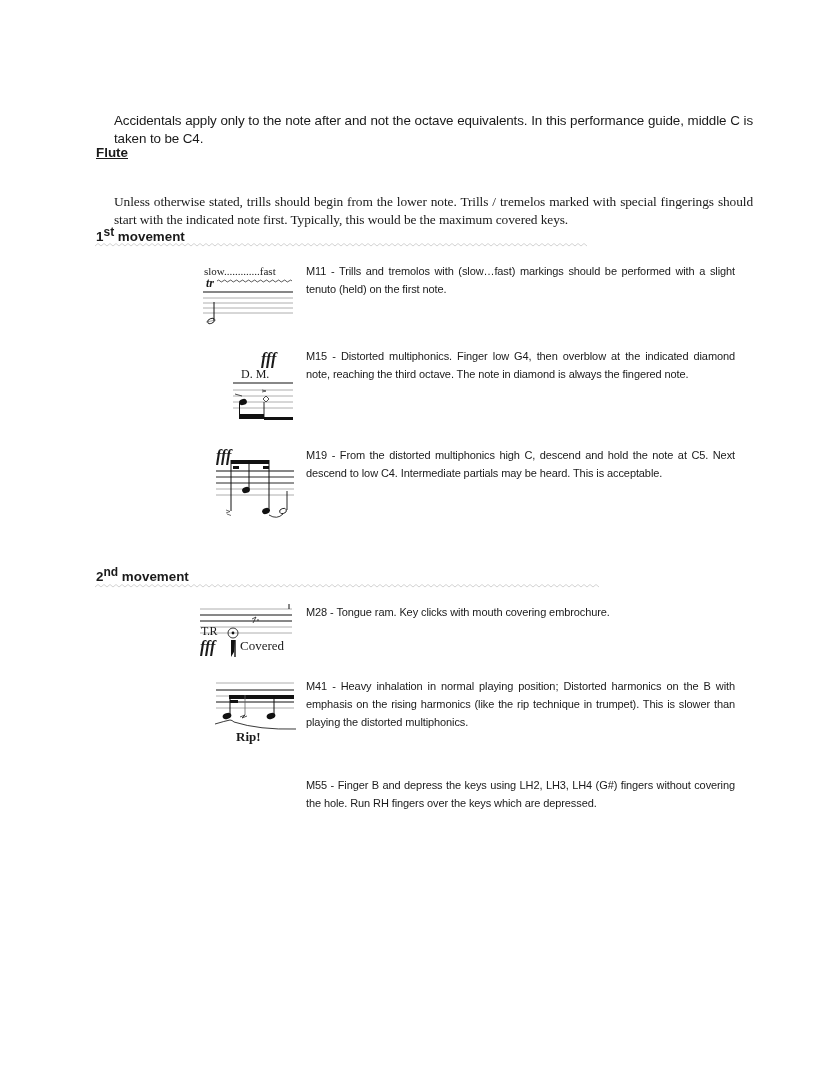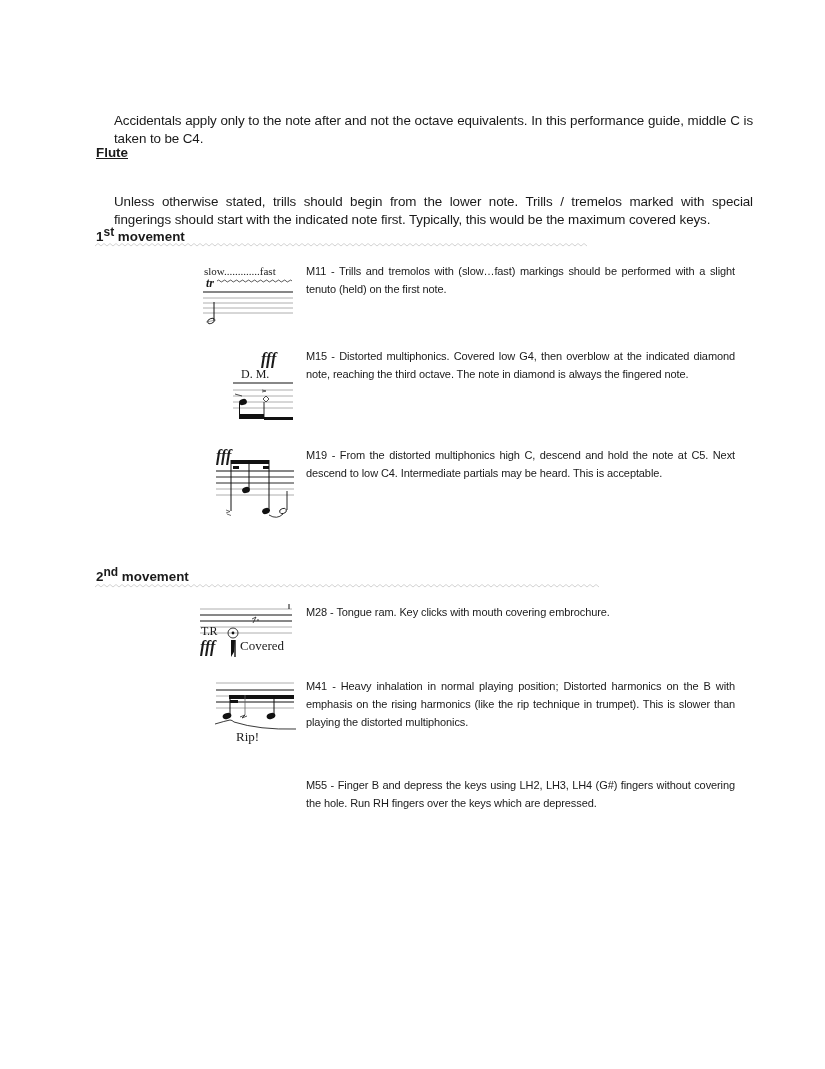--- a/index.html
+++ b/index.html
@@ -20,21 +20,21 @@
   </style>
 </head>
 <body>
 
 <div class="page">
 
   <p class="para" style="top:94px;">Accidentals apply only to the note after and not the octave equivalents. In this performance guide, middle C is taken to be C4.</p>
 
   <p class="heading-u" style="top:145px;">Flute</p>
 
-  <p class="para" style="top:175px;">Unless otherwise stated, trills should begin from the lower note. Trills / tremelos marked with special fingerings should start with the indicated note first. Typically, this would be the maximum covered keys.</p>
+  <p class="para" style="top:175px;font-family:Liberation Serif, serif;">Unless otherwise stated, trills should begin from the lower note. Trills / tremelos marked with special fingerings should start with the indicated note first. Typically, this would be the maximum covered keys.</p>
 
   <p class="mv-head" style="top:225px;">
     <span>1</span><sup>st</sup>
     <span>movement</span>
   </p>
   <svg class="wavy" style="top:243px;" viewBox="0 0 642 6" preserveAspectRatio="none">
     <path d="M0 3 l3 -2.5 l3 2.5 l3 -2.5 l3 2.5 l3 -2.5 l3 2.5 l3 -2.5 l3 2.5 l3 -2.5 l3 2.5 l3 -2.5 l3 2.5 l3 -2.5 l3 2.5 l3 -2.5 l3 2.5 l3 -2.5 l3 2.5 l3 -2.5 l3 2.5 l3 -2.5 l3 2.5 l3 -2.5 l3 2.5 l3 -2.5 l3 2.5 l3 -2.5 l3 2.5 l3 -2.5 l3 2.5 l3 -2.5 l3 2.5 l3 -2.5 l3 2.5 l3 -2.5 l3 2.5 l3 -2.5 l3 2.5 l3 -2.5 l3 2.5 l3 -2.5 l3 2.5 l3 -2.5 l3 2.5 l3 -2.5 l3 2.5 l3 -2.5 l3 2.5 l3 -2.5 l3 2.5 l3 -2.5 l3 2.5 l3 -2.5 l3 2.5 l3 -2.5 l3 2.5 l3 -2.5 l3 2.5 l3 -2.5 l3 2.5 l3 -2.5 l3 2.5 l3 -2.5 l3 2.5 l3 -2.5 l3 2.5 l3 -2.5 l3 2.5 l3 -2.5 l3 2.5 l3 -2.5 l3 2.5 l3 -2.5 l3 2.5 l3 -2.5 l3 2.5 l3 -2.5 l3 2.5 l3 -2.5 l3 2.5 l3 -2.5 l3 2.5 l3 -2.5 l3 2.5 l3 -2.5 l3 2.5 l3 -2.5 l3 2.5 l3 -2.5 l3 2.5 l3 -2.5 l3 2.5 l3 -2.5 l3 2.5 l3 -2.5 l3 2.5 l3 -2.5 l3 2.5 l3 -2.5 l3 2.5 l3 -2.5 l3 2.5 l3 -2.5 l3 2.5 l3 -2.5 l3 2.5 l3 -2.5 l3 2.5 l3 -2.5 l3 2.5 l3 -2.5 l3 2.5 l3 -2.5 l3 2.5 l3 -2.5 l3 2.5 l3 -2.5 l3 2.5 l3 -2.5 l3 2.5 l3 -2.5 l3 2.5 l3 -2.5 l3 2.5 l3 -2.5 l3 2.5 l3 -2.5 l3 2.5 l3 -2.5 l3 2.5 l3 -2.5 l3 2.5 l3 -2.5 l3 2.5 l3 -2.5 l3 2.5 l3 -2.5 l3 2.5 l3 -2.5 l3 2.5 l3 -2.5 l3 2.5 l3 -2.5 l3 2.5 l3 -2.5 l3 2.5 l3 -2.5 l3 2.5 l3 -2.5 l3 2.5 l3 -2.5 l3 2.5 l3 -2.5 l3 2.5 l3 -2.5 l3 2.5 l3 -2.5 l3 2.5 l3 -2.5 l3 2.5 l3 -2.5 l3 2.5 l3 -2.5 l3 2.5" fill="none" stroke="#c8c8c8" stroke-width="0.8"></path>
   </svg>
 
   <div class="notation" style="left:203px; top:265px; width:92px; height:62px;">
@@ -66,21 +66,21 @@
       <path d="M2 44 l7 2" stroke="#222" stroke-width="0.8"></path>
       <ellipse cx="10" cy="52" rx="4" ry="3" fill="#111" transform="rotate(-20 10 52)"></ellipse>
       <line x1="6.5" y1="53" x2="6.5" y2="69" stroke="#111" stroke-width="1"></line>
       <path d="M29 42 l4 -1 l-4 -1" stroke="#222" stroke-width="0.7" fill="none"></path>
       <path d="M33 46 l3 3 l-3 3 l-3 -3 z" fill="none" stroke="#222" stroke-width="0.8"></path>
       <line x1="31" y1="52" x2="31" y2="69" stroke="#111" stroke-width="0.9"></line>
       <rect x="6" y="64" width="25" height="5" fill="#111"></rect>
       <rect x="31" y="67" width="29" height="3" fill="#111"></rect>
     </svg>
   </div>
-  <p class="entry-text" style="top:347px;">M15 - Distorted multiphonics. Covered low G4, then overblow at the indicated diamond note, reaching the third octave. The note in diamond is always the fingered note.</p>
+  <p class="entry-text" style="top:347px;">M15 - Distorted multiphonics. Finger low G4, then overblow at the indicated diamond note, reaching the third octave. The note in diamond is always the fingered note.</p>
 
   <div class="notation" style="left:214px; top:449px; width:82px; height:72px;">
     <span class="serif" style="position:absolute; left:2px; top:-2px; font-size:16px; font-weight:bold; font-style:italic;">fff</span>
     <svg style="position:absolute; left:0; top:0;" width="82" height="72">
       <line x1="2" y1="22" x2="80" y2="22" stroke="#111" stroke-width="1.1"></line>
       <line x1="2" y1="28" x2="80" y2="28" stroke="#111" stroke-width="0.9"></line>
       <line x1="2" y1="34" x2="80" y2="34" stroke="#111" stroke-width="0.9"></line>
       <line x1="2" y1="40" x2="80" y2="40" stroke="#999" stroke-width="0.8"></line>
       <line x1="2" y1="46" x2="80" y2="46" stroke="#999" stroke-width="0.8"></line>
       <rect x="17" y="11" width="38" height="4" fill="#111"></rect>
@@ -138,19 +138,19 @@
       <rect x="15" y="18" width="65" height="4" fill="#111"></rect>
       <rect x="16" y="23" width="8" height="3" fill="#111"></rect>
       <line x1="16" y1="18" x2="16" y2="38" stroke="#111" stroke-width="1"></line>
       <line x1="31" y1="18" x2="31" y2="38" stroke="#666" stroke-width="0.8"></line>
       <line x1="60" y1="18" x2="60" y2="38" stroke="#111" stroke-width="1"></line>
       <ellipse cx="13" cy="39" rx="4.5" ry="3" fill="#111" transform="rotate(-20 13 39)"></ellipse>
       <path d="M26 40 l5 -2 l-3 3 l5 -2" stroke="#222" stroke-width="0.8" fill="none"></path>
       <ellipse cx="57" cy="39" rx="4.5" ry="3" fill="#111" transform="rotate(-20 57 39)"></ellipse>
       <path d="M1 47 q10 -3 15 -4 q2 0 4 2 q25 8 62 7" fill="none" stroke="#222" stroke-width="0.9"></path>
     </svg>
-    <span class="serif" style="position:absolute; left:22px; top:52px; font-size:13px;">Rip!</span>
+    <span class="serif" style="position:absolute; left:22px; top:52px; font-size:13px;font-weight:bold;">Rip!</span>
   </div>
   <p class="entry-text" style="top:677px;">M41 - Heavy inhalation in normal playing position; Distorted harmonics on the B with emphasis on the rising harmonics (like the rip technique in trumpet). This is slower than playing the distorted multiphonics.</p>
 
   <p class="entry-text" style="top:776px;">M55 - Finger B and depress the keys using LH2, LH3, LH4 (G#) fingers without covering the hole. Run RH fingers over the keys which are depressed.</p>
 
 </div>
 
 </body></html>

